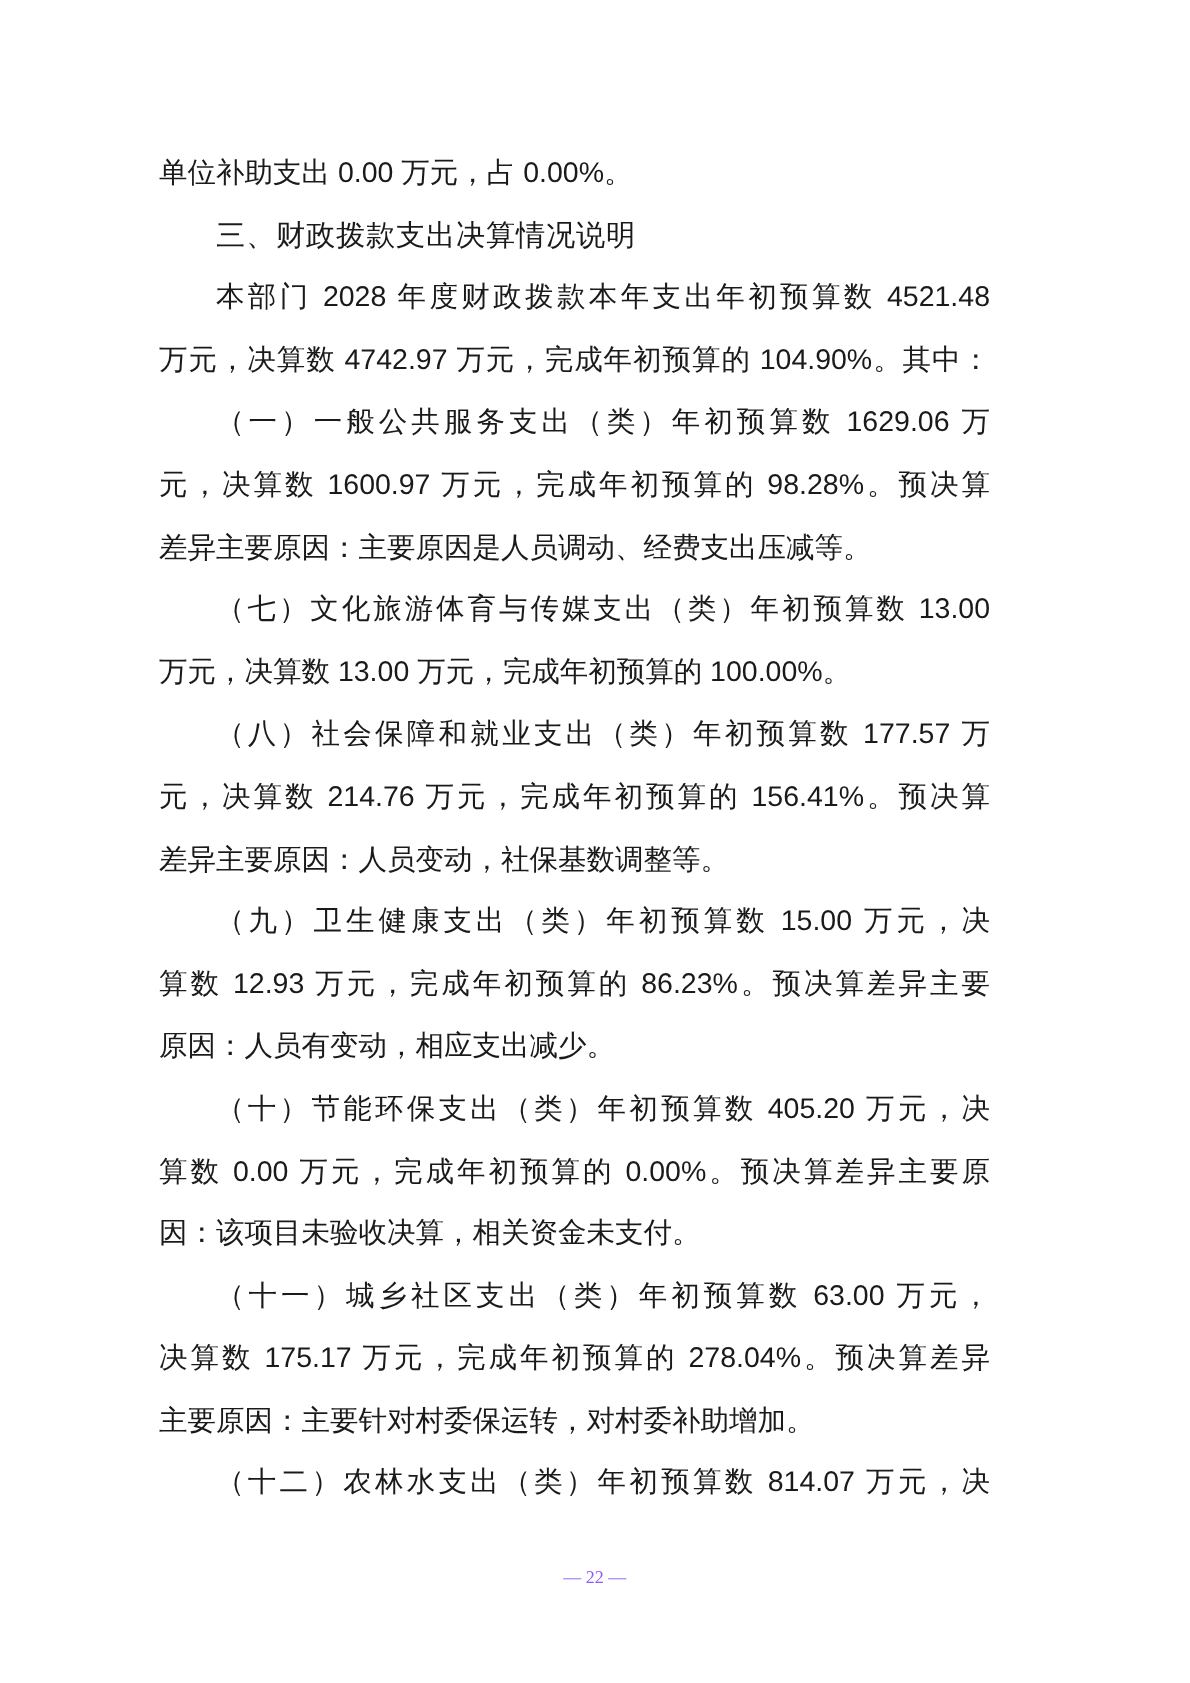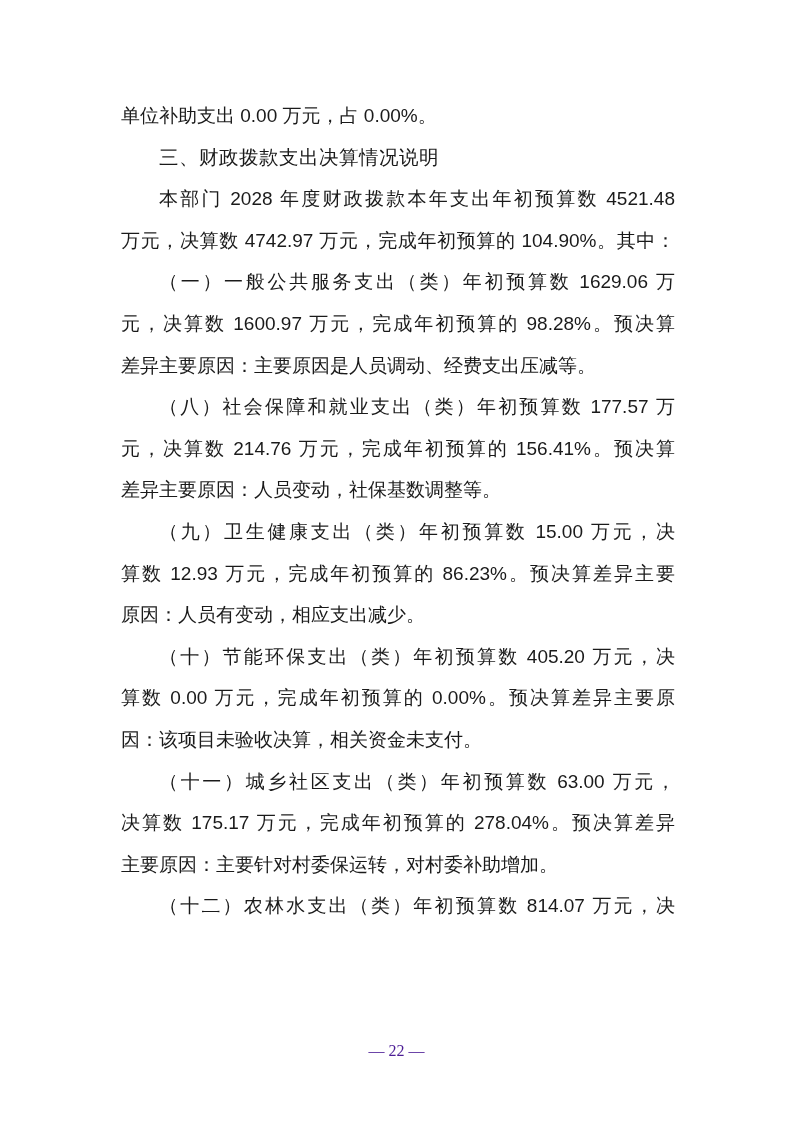--- a/index.html
+++ b/index.html
@@ -12,21 +12,21 @@
     width: 793px;
     height: 1122px;
     background: #ffffff;
     margin: 0 auto;
     overflow: hidden;
     color: #1a1a1a;
     font-family: "Liberation Sans", sans-serif;
   }
   .content {
     position: absolute;
-    left: 121px;
+    left: 106px;
     top: 95px;
     width: 554px;
   }
   .para { margin: 0; padding: 0; }
   .line {
     height: 41.6px;
     line-height: 41.6px;
     font-size: 19px;
     white-space: normal;
     text-align: left;
@@ -46,22 +46,22 @@
   }
   .pagenum {
     position: absolute;
     top: 1036px;
     left: 0;
     width: 100%;
     height: 30px;
     line-height: 30px;
     text-align: center;
     font-family: "Liberation Serif", serif;
-    font-size: 16px;
-    color: #4c1d95;
+    font-size: 12px;
+    color: #8b5cf6;
   }
 </style>
 </head>
 <body>
 
 <div class="page">
   <div class="content">
 
     <div class="para">
       <div class="line">单位补助支出 0.00 万元，占 0.00%。</div>
@@ -75,20 +75,24 @@
       <div class="line indent stretch">本部门 2028 年度财政拨款本年支出年初预算数 4521.48</div>
       <div class="line stretch">万元，决算数 4742.97 万元，完成年初预算的 104.90%。其中：</div>
     </div>
 
     <div class="para">
       <div class="line indent stretch">（一）一般公共服务支出（类）年初预算数 1629.06 万</div>
       <div class="line stretch">元，决算数 1600.97 万元，完成年初预算的 98.28%。预决算</div>
       <div class="line">差异主要原因：主要原因是人员调动、经费支出压减等。</div>
     </div>
 
+    <div class="para">
+      <div class="line indent stretch">（七）文化旅游体育与传媒支出（类）年初预算数 13.00</div>
+      <div class="line">万元，决算数 13.00 万元，完成年初预算的 100.00%。</div>
+    </div>
 
     <div class="para">
       <div class="line indent stretch">（八）社会保障和就业支出（类）年初预算数 177.57 万</div>
       <div class="line stretch">元，决算数 214.76 万元，完成年初预算的 156.41%。预决算</div>
       <div class="line">差异主要原因：人员变动，社保基数调整等。</div>
     </div>
 
     <div class="para">
       <div class="line indent stretch">（九）卫生健康支出（类）年初预算数 15.00 万元，决</div>
       <div class="line stretch">算数 12.93 万元，完成年初预算的 86.23%。预决算差异主要</div>

